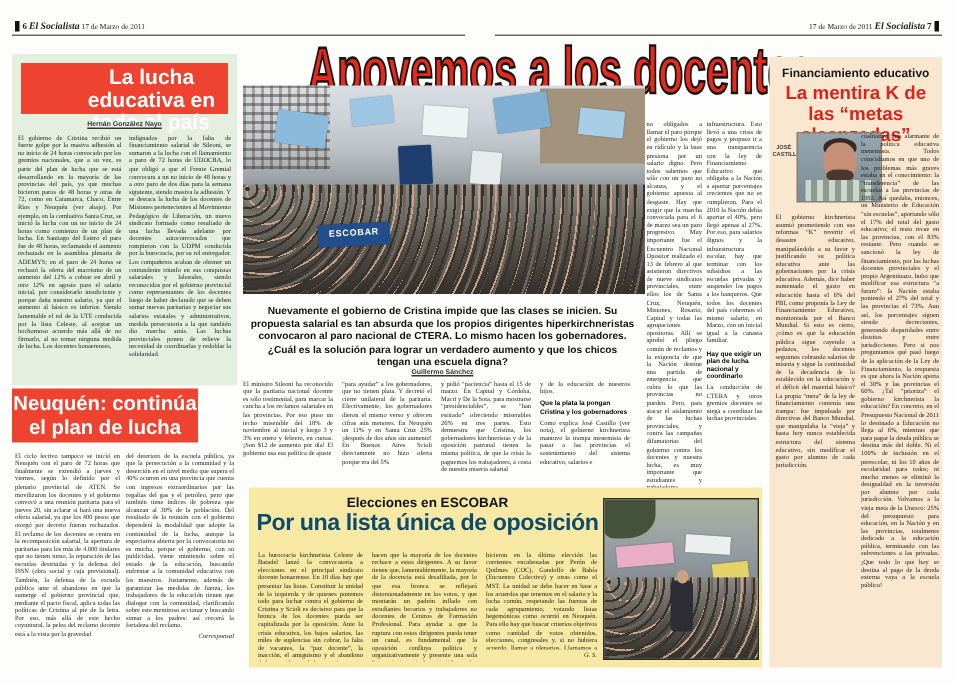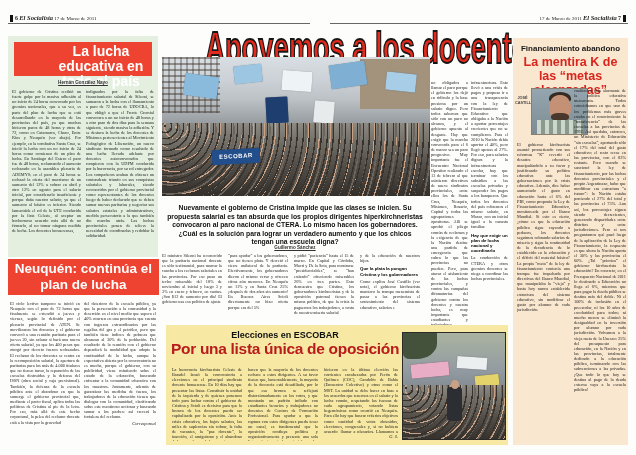--- a/index.html
+++ b/index.html
@@ -31,21 +31,21 @@
   .byline { font-size:4.6px; text-align:center; color:#333; text-decoration:underline; font-family:"Liberation Sans",sans-serif; font-weight:bold; }
 
   .mainhead { font-family:"Liberation Sans",sans-serif; font-weight:bold; font-size:39px; line-height:40px;
               color:#e32a1c; -webkit-text-stroke:1.6px #161616; white-space:nowrap; text-align:center;
               transform:scaleX(.70) scaleY(1.12); transform-origin:center top; letter-spacing:0; }
 
   .caption { font-family:"Liberation Sans",sans-serif; font-weight:bold; font-size:6.8px; line-height:8.6px; text-align:center; color:#111; }
 
   
   .su-kicker { font-family:"Liberation Sans",sans-serif; font-weight:bold; font-size:9px; text-align:center; color:#111; }
-  .su-head { font-family:"Liberation Sans",sans-serif; font-weight:bold; font-size:15.5px; letter-spacing:-.3px; text-align:center; color:#b91c1c; }
+  .su-head { font-family:"Liberation Sans",sans-serif; font-weight:bold; font-size:15.5px; letter-spacing:-.3px; text-align:center; color:#0c4a6e; }
 
   
   .me-kicker { font-family:"Liberation Sans",sans-serif; font-size:8px; font-weight:bold; text-align:center; color:#1a1a1a; }
   .me-head { font-family:"Liberation Sans",sans-serif; font-weight:bold; font-size:12.5px; line-height:14px; text-align:center; color:#d9251d; }
   .me-label { font-family:"Liberation Sans",sans-serif; font-weight:bold; font-size:3.8px; line-height:4.6px; color:#444; text-align:center; }
 
   
   .photo { overflow:hidden; }
   .photo-main { background:linear-gradient(180deg,#d9dee3 0%,#ccd2d7 16%,#bcc2c6 30%,#9aa0a4 46%,#70767c 68%,#4c5056 100%); }
   .building { background:#b6a88f; }
@@ -84,21 +84,21 @@
   <span class="num">7</span><span class="sq"></span>
 </div>
 
 <div class="abs mintbox" style="left:8px; top:36px; width:150px; height:221px;">
   <div class="abs redbox title-left" style="left:6px; top:6px; width:138px; height:34px;">La lucha educativa en todo el país</div>
   <div class="abs byline" style="left:6px; top:44px; width:138px;">Hernán González Nayo</div>
   <div class="abs tiny" style="left:4px; top:53px; width:69px; height:164px;">El gobierno de Cristina recibió un fuerte golpe por la masiva adhesión al no inicio de 24 horas convocado por los gremios nacionales, que a su vez, es parte del plan de lucha que se está desarrollando en la mayoría de las provincias del país, ya que muchas hicieron paros de 48 horas y otras de 72, como en Catamarca, Chaco, Entre Ríos y Neuquén (ver abajo). Por ejemplo, en la combativa Santa Cruz, se inició la lucha con un no inicio de 24 horas como comienzo de un plan de lucha. En Santiago del Estero el paro fue de 48 horas, reclamando el aumento rechazado en la asamblea plenaria de ADEMYS; en el paro de 24 horas se rechazó la oferta del macrismo de un aumento del 12% a cobrar en abril y otro 12% en agosto para el salario inicial, por considerarlo insuficiente y porque daña nuestro salario, ya que el aumento al básico es inferior. Siendo lamentable el rol de la UTE conducida por la lista Celeste, al aceptar un bochornoso acuerdo más allá de no firmarlo, al no tomar ninguna medida de lucha. Los docentes bonaerenses,</div>
   <div class="abs tiny" style="left:78px; top:53px; width:68px; height:164px;">indignados por la falta de financiamiento salarial de Sileoni, se sumaron a la lucha con el llamamiento a paro de 72 horas de UDOCBA, lo que obligó a que el Frente Gremial convocara a un no inicio de 48 horas y a otro paro de dos días para la semana siguiente, siendo masiva la adhesión. Y se destaca la lucha de los docentes de Misiones pertenecientes al Movimiento Pedagógico de Liberación, un nuevo sindicato formado como resultado de una lucha llevada adelante por docentes autoconvocados que rompieron con la UDPM conducida por la burocracia, por su rol entregador. Los compañeros acaban de obtener un contundente triunfo en sus conquistas salariales y laborales, siendo reconocidos por el gobierno provincial como representantes de los docentes luego de haber declarado que se deben sumar nuevas paritarias y negociar sus salarios estatales y administrativos, medida persecutoria a la que también dio marcha atrás. Las luchas provinciales ponen de relieve la necesidad de coordinarlas y redoblar la solidaridad.</div>
 </div>
 
-<div class="abs redbox title-neuquen" style="left:8px; top:259px; width:151px; height:36px;">Neuquén: continúa el plan de lucha</div>
+<div class="abs redbox title-neuquen" style="left:8px; top:259px; width:124px; height:36px;">Neuquén: continúa el plan de lucha</div>
 <div class="abs tiny" style="left:10px; top:301px; width:70px; height:128px;">El ciclo lectivo tampoco se inició en Neuquén con el paro de 72 horas que finalmente se extendió a jueves y viernes, según lo definido por el plenario provincial de ATEN. Se movilizaron los docentes y el gobierno convocó a una reunión paritaria para el jueves 20, sin aclarar si hará una nueva oferta salarial, ya que los 400 pesos que otorgó por decreto fueron rechazados. El reclamo de los docentes se centra en la recomposición salarial, la apertura de paritarias para los más de 4.000 titulares que no tienen turno, la reparación de las escuelas destruidas y la defensa del ISSN (obra social y caja previsional). También, la defensa de la escuela pública ante el abandono en que la sumerge el gobierno provincial que, mediante el pacto fiscal, aplica todas las políticas de Cristina al pie de la letra. Por eso, más allá de este hecho coyuntural, la pelea del reclamo docente está a la vista por la gravedad</div>
 <div class="abs tiny" style="left:84px; top:301px; width:72px; height:118px;">del deterioro de la escuela pública, ya que la persecución a la comunidad y la deserción en el nivel medio que supera el 40% ocurren en una provincia que cuenta con ingresos extraordinarios por las regalías del gas y el petróleo, pero que también tiene índices de pobreza que alcanzan al 30% de la población. Del resultado de la reunión con el gobierno dependerá la modalidad que adopte la continuidad de la lucha, aunque la expectativa abierta por la convocatoria no es mucha, porque el gobierno, con su publicidad, viene mintiendo sobre el estado de la educación, buscando enfrentar a la comunidad educativa con los maestros. Justamente, además de garantizar las medidas de fuerza, los trabajadores de la educación tienen que dialogar con la comunidad, clarificando sobre este mentiroso accionar y buscando sumar a los padres: así crecerá la fortaleza del reclamo.</div>
 <div class="abs signoff" style="left:84px; top:421px; width:72px;">Corresponsal</div>
 
 <div class="abs mainhead" style="left:150px; top:26px; width:368px;">Apoyemos a los docentes</div>
 
 <div class="abs photo photo-main" style="left:162px; top:57px; width:268px; height:139px;">
   <div class="abs building bwin" style="left:0; top:0; width:58px; height:56px;"></div>
   <div class="abs building b2 bwin" style="left:198px; top:2px; width:70px; height:50px;"></div>
   <div class="abs flag" style="left:22px; top:18px; width:34px; height:22px; background:#8abbdd; transform:rotate(8deg);"></div>
@@ -143,21 +143,21 @@
     <div class="abs banner" style="left:8px; top:30px; width:38px; height:14px; background:#e9aec6; transform:rotate(-5deg);"></div>
     <div class="abs banner" style="left:54px; top:24px; width:30px; height:12px; background:#eceff0; transform:rotate(4deg);"></div>
     <div class="abs banner" style="left:72px; top:42px; width:24px; height:11px; background:#e3d36a; transform:rotate(-6deg);"></div>
     <div class="abs crowd" style="left:0; top:52px; width:104px; height:56px;"></div>
     <div class="abs" style="left:44px; top:54px; width:15px; height:34px; background:#2c2e33; border-radius:3px;"></div>
     <div class="abs" style="left:48px; top:47px; width:8px; height:9px; background:#caa183; border-radius:50%;"></div>
   </div>
 </div>
 
 <div class="abs peachbox" style="left:513px; top:38px; width:115px; height:407px;">
-  <div class="abs me-kicker" style="left:0; top:6px; width:115px;">Financiamiento abandono</div>
+  <div class="abs me-kicker" style="left:0; top:6px; width:115px;">Financiamiento educativo</div>
   <div class="abs me-head" style="left:4px; top:17px; width:107px;">La mentira K de las “metas alcanzadas”</div>
   <div class="abs" style="left:2px; top:58px; width:15px;">
     <div class="me-label">JOSÉ</div>
     <div class="me-label">CASTILLO</div>
   </div>
   <div class="abs photo portrait" style="left:18px; top:50px; width:57px; height:47px;">
     <div class="abs hair" style="left:17px; top:3px; width:22px; height:12px;"></div>
     <div class="abs head-skin" style="left:17px; top:6px; width:22px; height:26px;"></div>
     <div class="abs" style="left:19px; top:24px; width:18px; height:8px; background:#4a382d; border-radius:40%;"></div>
     <div class="abs shirt" style="left:5px; top:31px; width:46px; height:16px;"></div>

